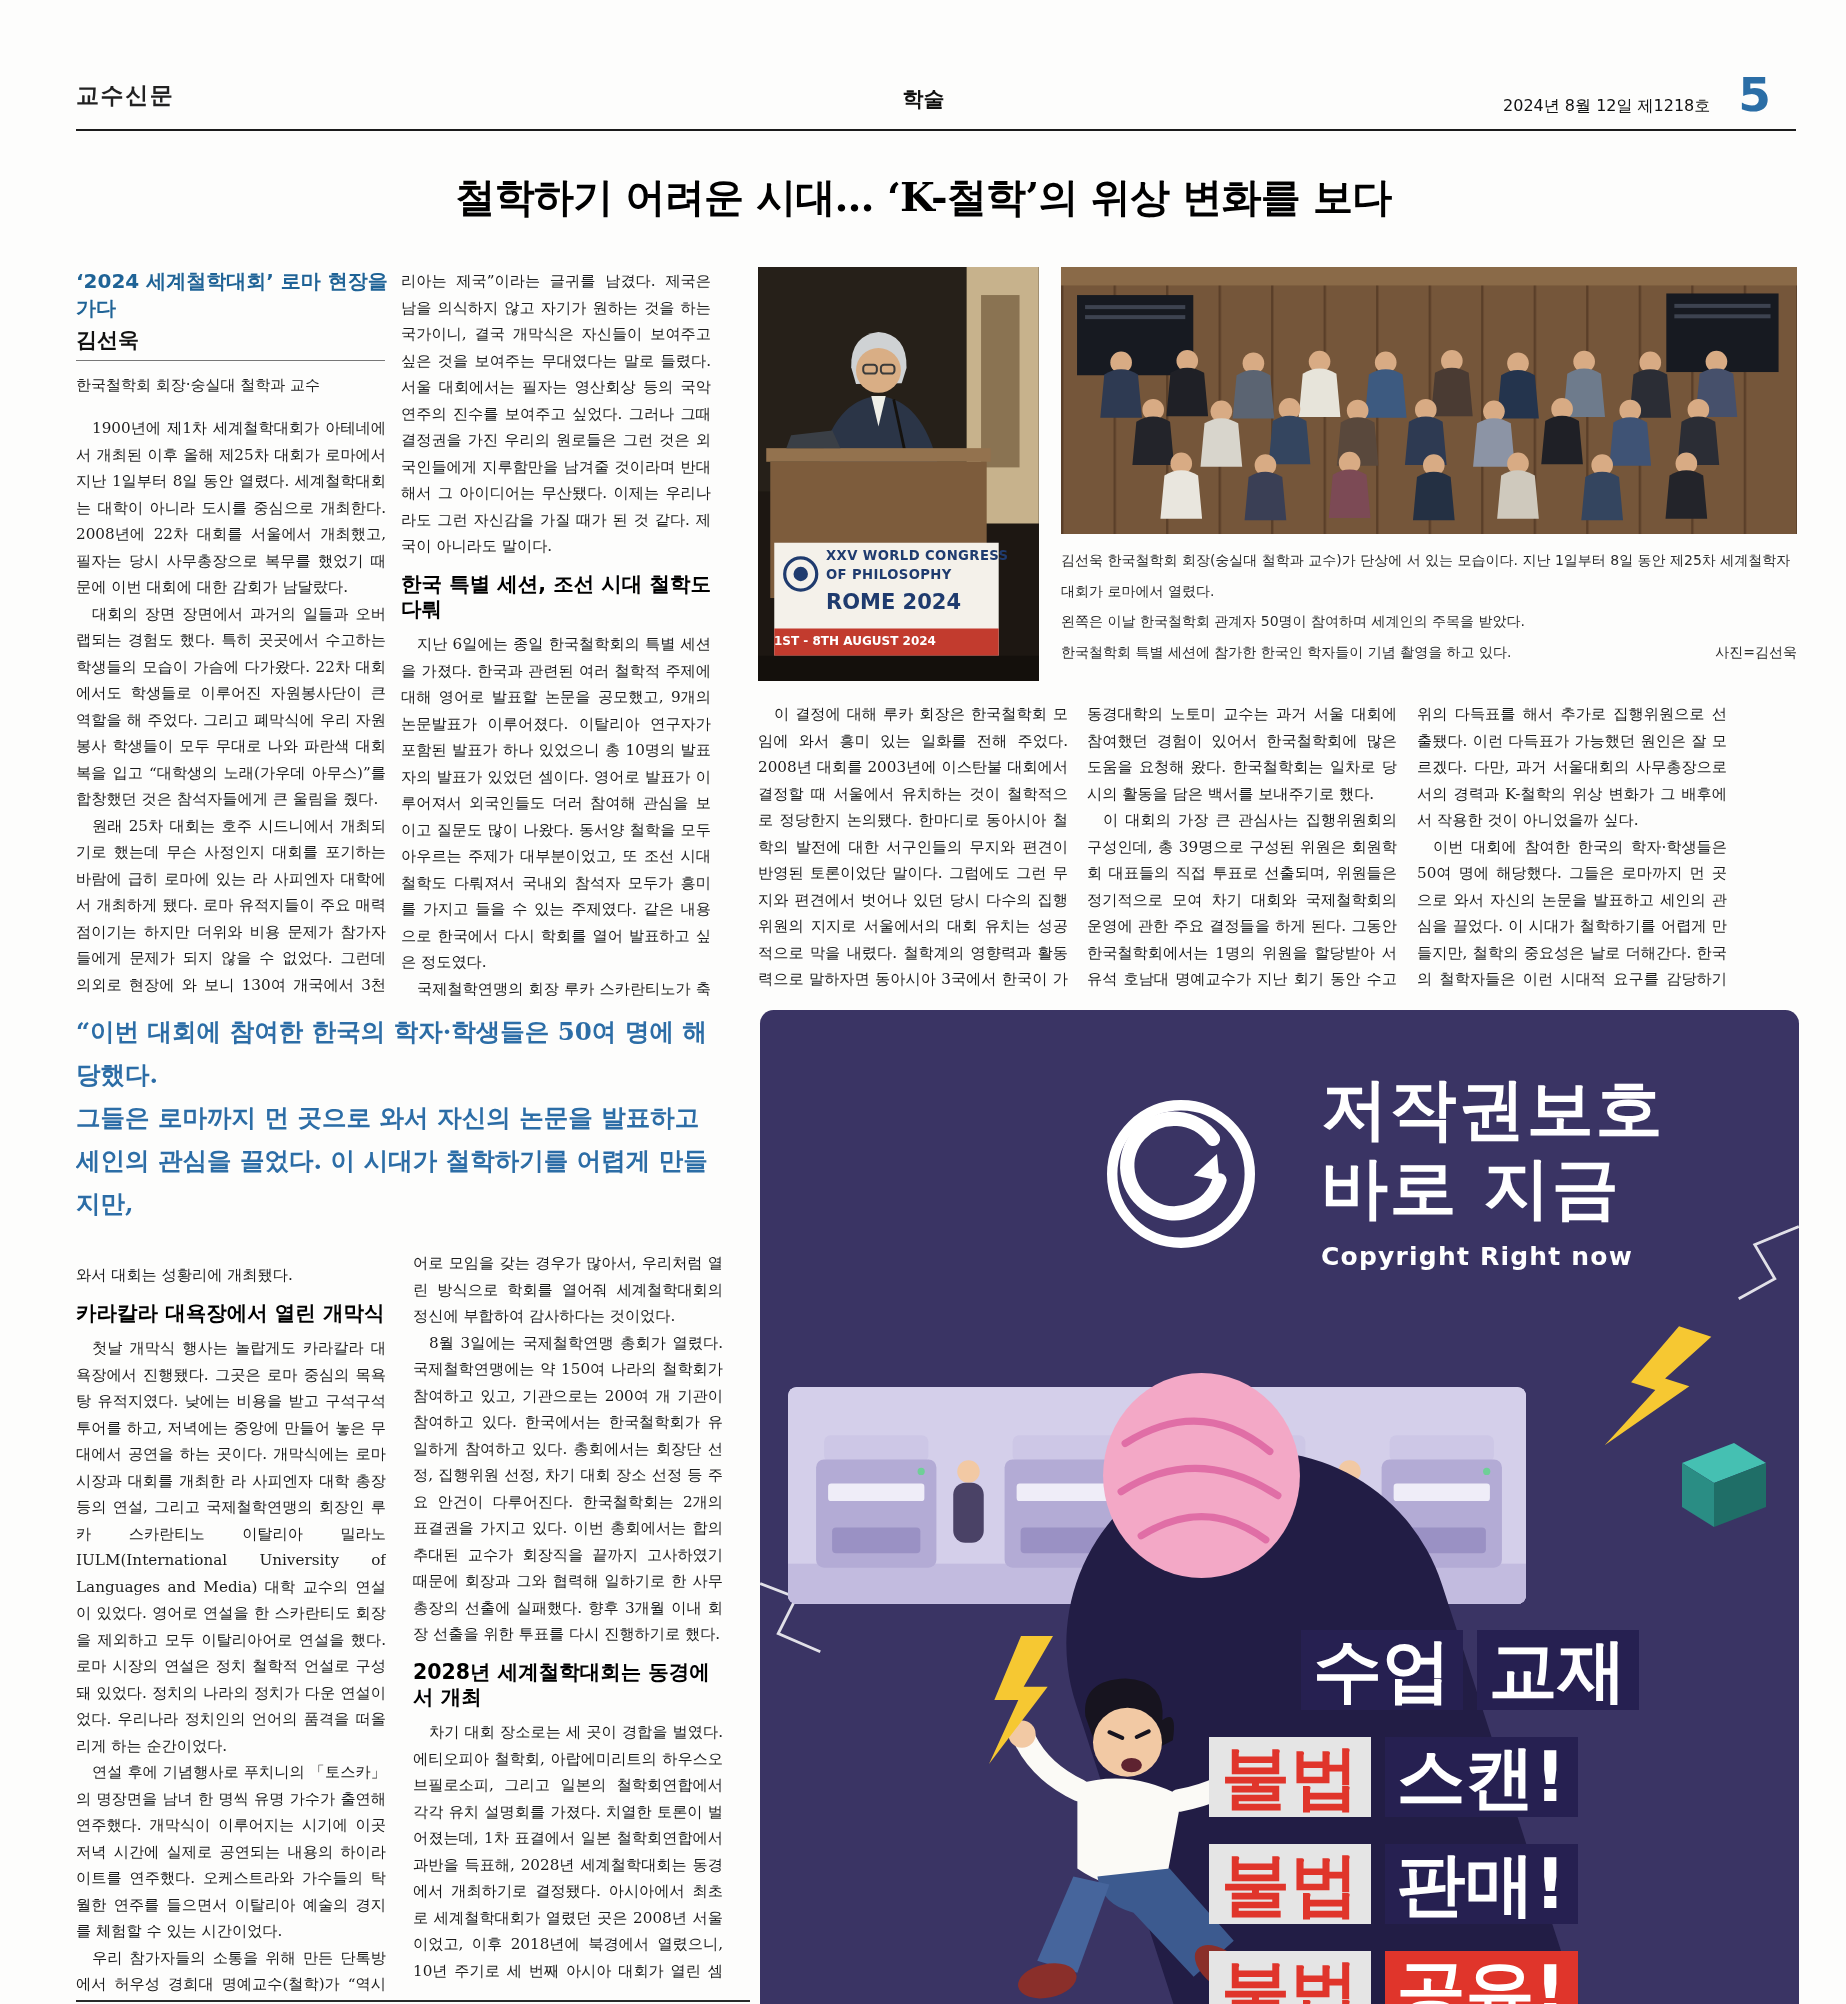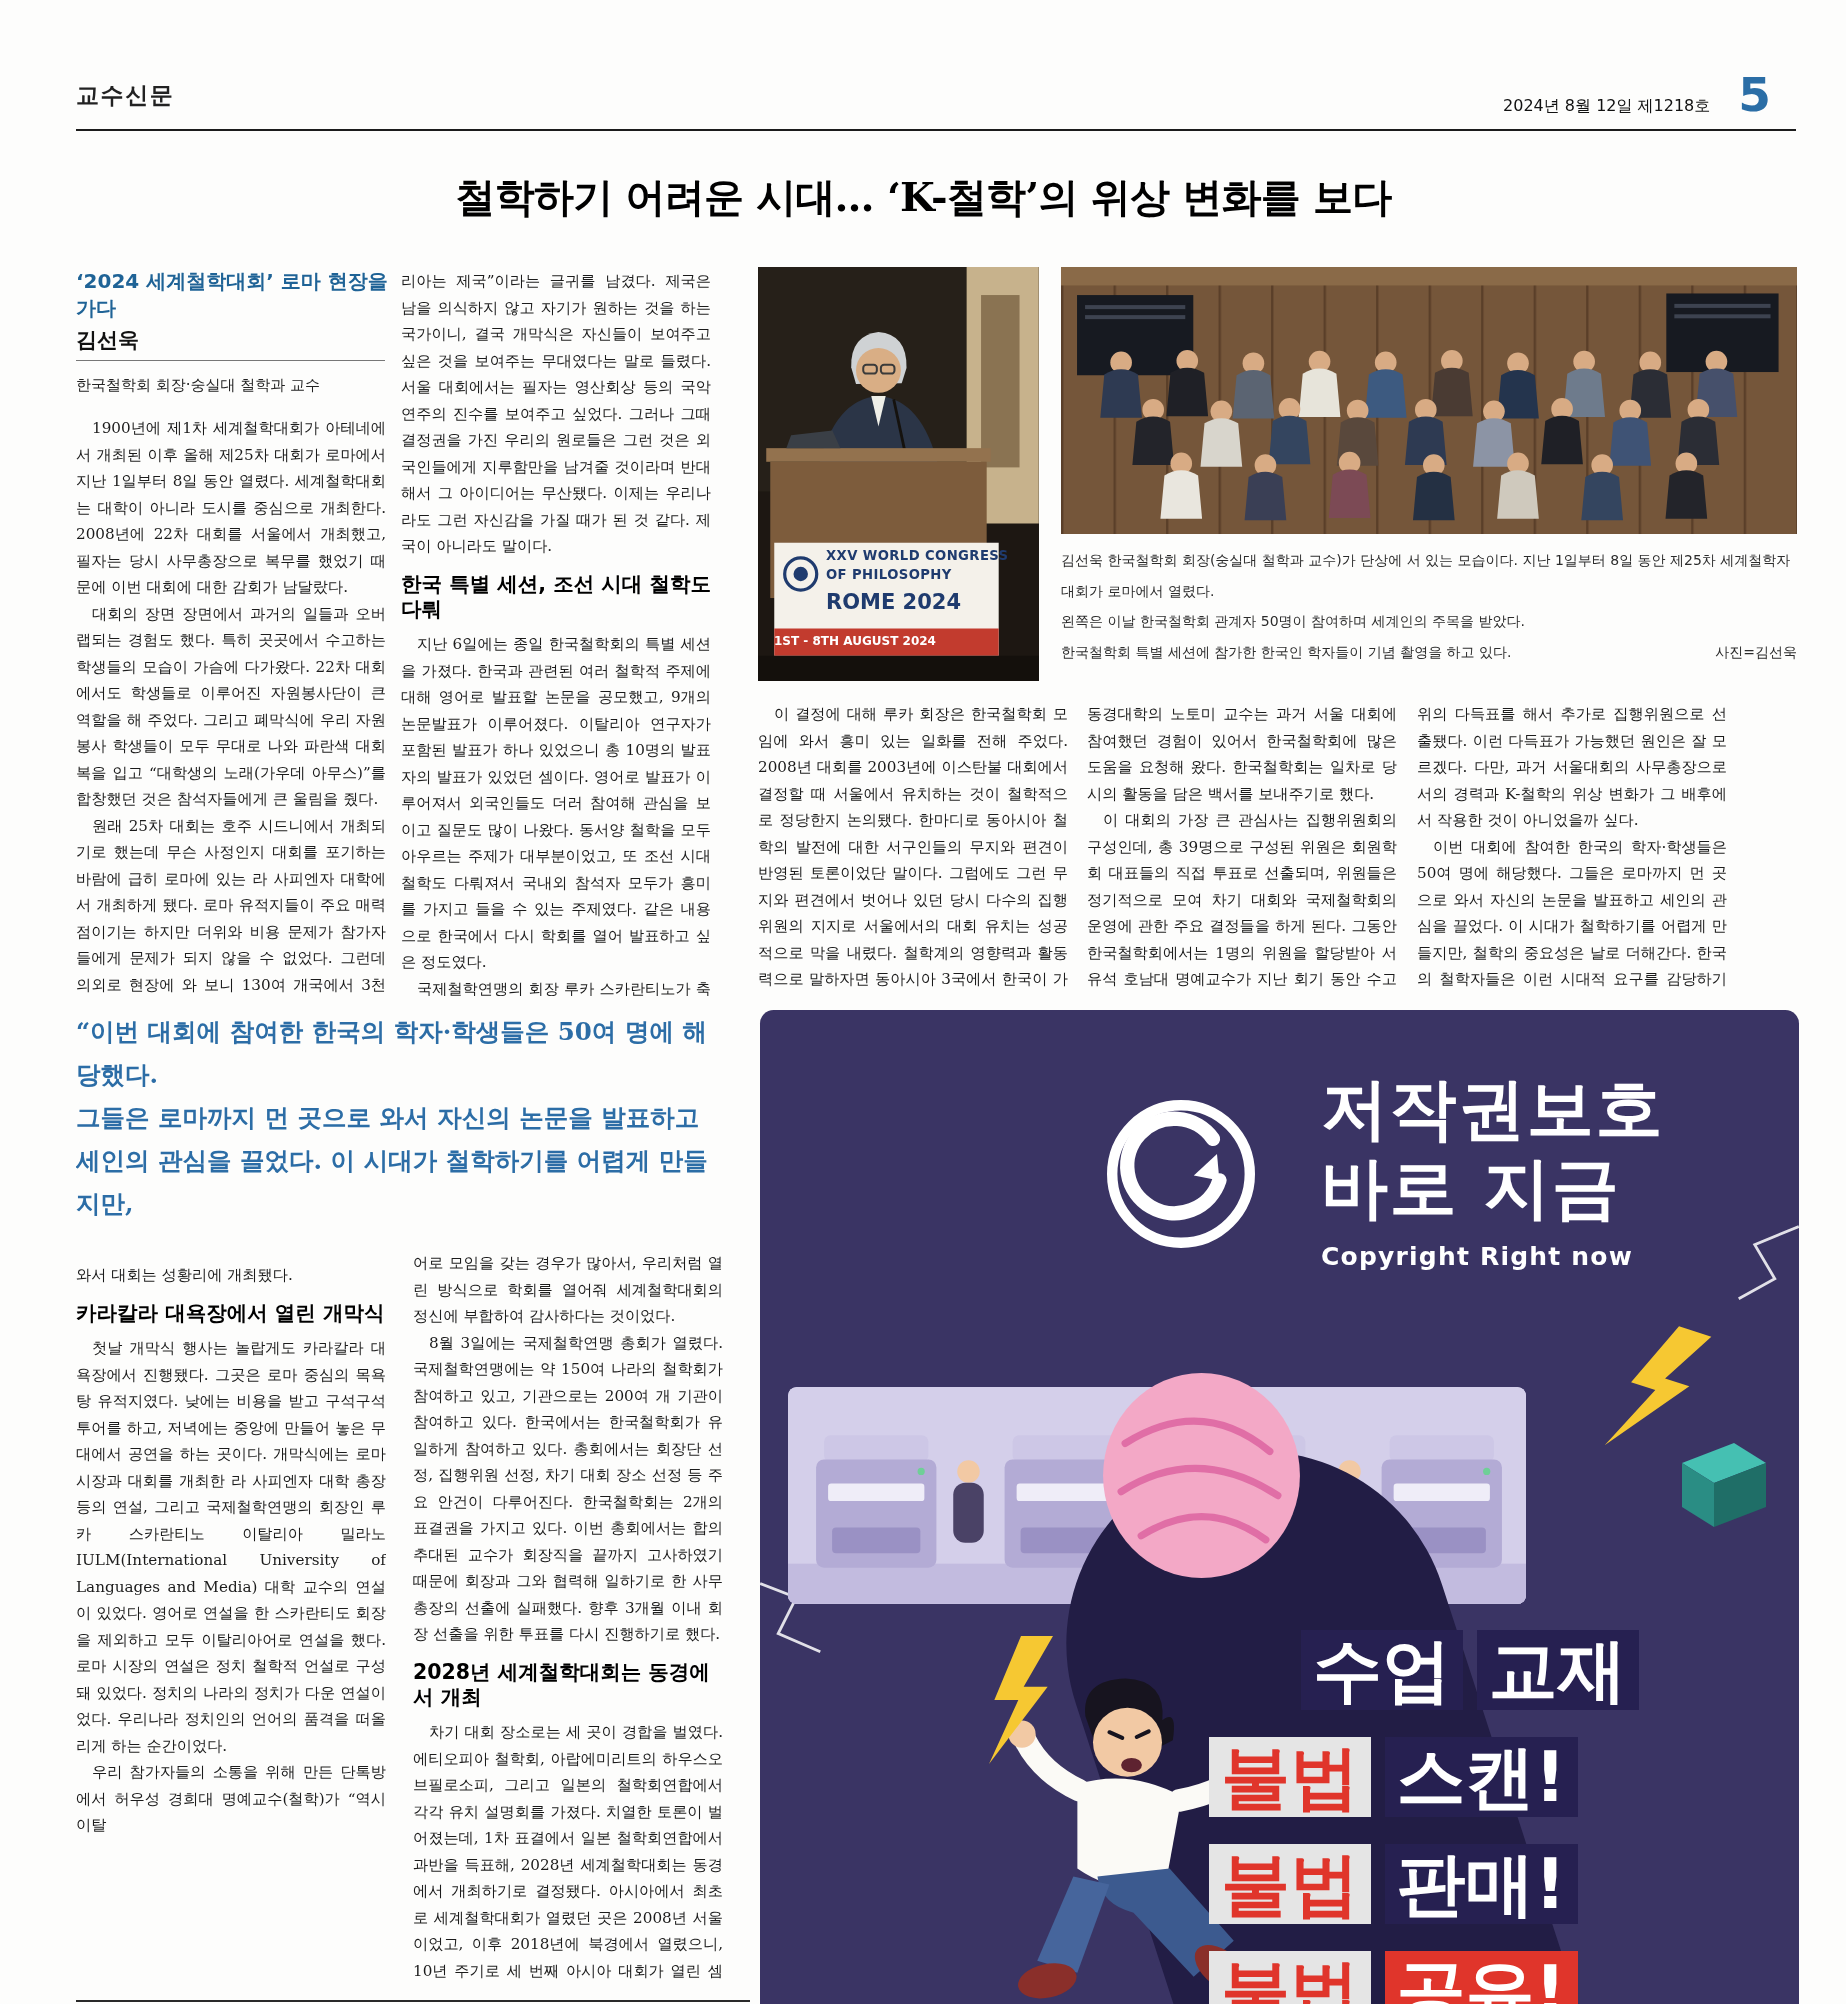--- a/index.html
+++ b/index.html
@@ -55,20 +55,21 @@
   .chip.navy{background:#262051;color:#fff;}
   .chip.white{background:#e5e5e5;color:#e0352b;}
   .chip.red{background:#e0352b;color:#fff;}
 </style>
 </head>
 <body>
 
 <div class="page">
 
   <div class="abs masthead sans">교수신문</div>
+  <div class="abs section-label sans">학술</div>
   <div class="abs header-right">
     <span class="issue-date sans">2024년 8월 12일 제1218호</span>
     <span class="page-num sans">5</span>
   </div>
   <div class="abs head-rule"></div>
 
   <div class="abs main-headline">철학하기 어려운 시대… ‘K-철학’의 위상 변화를 보다</div>
 
   <div class="abs kicker sans">‘2024 세계철학대회’ 로마 현장을 가다</div>
   <div class="abs author-name sans">김선욱</div>
@@ -198,20 +199,21 @@
   <div class="abs quote">“이번 대회에 참여한 한국의 학자·학생들은 50여 명에 해당했다.
 그들은 로마까지 먼 곳으로 와서 자신의 논문을 발표하고
 세인의 관심을 끌었다. 이 시대가 철학하기를 어렵게 만들지만,
 철학의 중요성은 날로 더해간다. 한국의 철학자들은
 이런 시대적 요구를 감당하기 위해 이처럼 열심이다.”</div>
 
   <div class="col" style="left:76px;top:1250px;width:310px;height:740px;margin-top:12px;">
     <p>와서 대회는 성황리에 개최됐다.</p>
     <div class="subhead">카라칼라 대욕장에서 열린 개막식</div>
     <p class="ind">첫날 개막식 행사는 놀랍게도 카라칼라 대욕장에서 진행됐다. 그곳은 로마 중심의 목욕탕 유적지였다. 낮에는 비용을 받고 구석구석 투어를 하고, 저녁에는 중앙에 만들어 놓은 무대에서 공연을 하는 곳이다. 개막식에는 로마 시장과 대회를 개최한 라 사피엔자 대학 총장 등의 연설, 그리고 국제철학연맹의 회장인 루카 스카란티노 이탈리아 밀라노 IULM(International University of Languages and Media) 대학 교수의 연설이 있었다. 영어로 연설을 한 스카란티도 회장을 제외하고 모두 이탈리아어로 연설을 했다. 로마 시장의 연설은 정치 철학적 언설로 구성돼 있었다. 정치의 나라의 정치가 다운 연설이었다. 우리나라 정치인의 언어의 품격을 떠올리게 하는 순간이었다.</p>
+    <p class="ind">연설 후에 기념행사로 푸치니의 「토스카」의 명장면을 남녀 한 명씩 유명 가수가 출연해 연주했다. 개막식이 이루어지는 시기에 이곳 저녁 시간에 실제로 공연되는 내용의 하이라이트를 연주했다. 오케스트라와 가수들의 탁월한 연주를 들으면서 이탈리아 예술의 경지를 체험할 수 있는 시간이었다.</p>
     <p class="ind">우리 참가자들의 소통을 위해 만든 단톡방에서 허우성 경희대 명예교수(철학)가 “역시 이탈</p>
   </div>
   <div class="col" style="left:413px;top:1250px;width:310px;height:740px;">
     <p>어로 모임을 갖는 경우가 많아서, 우리처럼 열린 방식으로 학회를 열어줘 세계철학대회의 정신에 부합하여 감사하다는 것이었다.</p>
     <p class="ind">8월 3일에는 국제철학연맹 총회가 열렸다. 국제철학연맹에는 약 150여 나라의 철학회가 참여하고 있고, 기관으로는 200여 개 기관이 참여하고 있다. 한국에서는 한국철학회가 유일하게 참여하고 있다. 총회에서는 회장단 선정, 집행위원 선정, 차기 대회 장소 선정 등 주요 안건이 다루어진다. 한국철학회는 2개의 표결권을 가지고 있다. 이번 총회에서는 합의 추대된 교수가 회장직을 끝까지 고사하였기 때문에 회장과 그와 협력해 일하기로 한 사무총장의 선출에 실패했다. 향후 3개월 이내 회장 선출을 위한 투표를 다시 진행하기로 했다.</p>
     <div class="subhead">2028년 세계철학대회는 동경에서 개최</div>
     <p class="ind">차기 대회 장소로는 세 곳이 경합을 벌였다. 에티오피아 철학회, 아랍에미리트의 하우스오브필로소피, 그리고 일본의 철학회연합에서 각각 유치 설명회를 가졌다. 치열한 토론이 벌어졌는데, 1차 표결에서 일본 철학회연합에서 과반을 득표해, 2028년 세계철학대회는 동경에서 개최하기로 결정됐다. 아시아에서 최초로 세계철학대회가 열렸던 곳은 2008년 서울이었고, 이후 2018년에 북경에서 열렸으니, 10년 주기로 세 번째 아시아 대회가 열린 셈이다.</p>
   </div>
 
   <div class="abs left-divider"></div>

